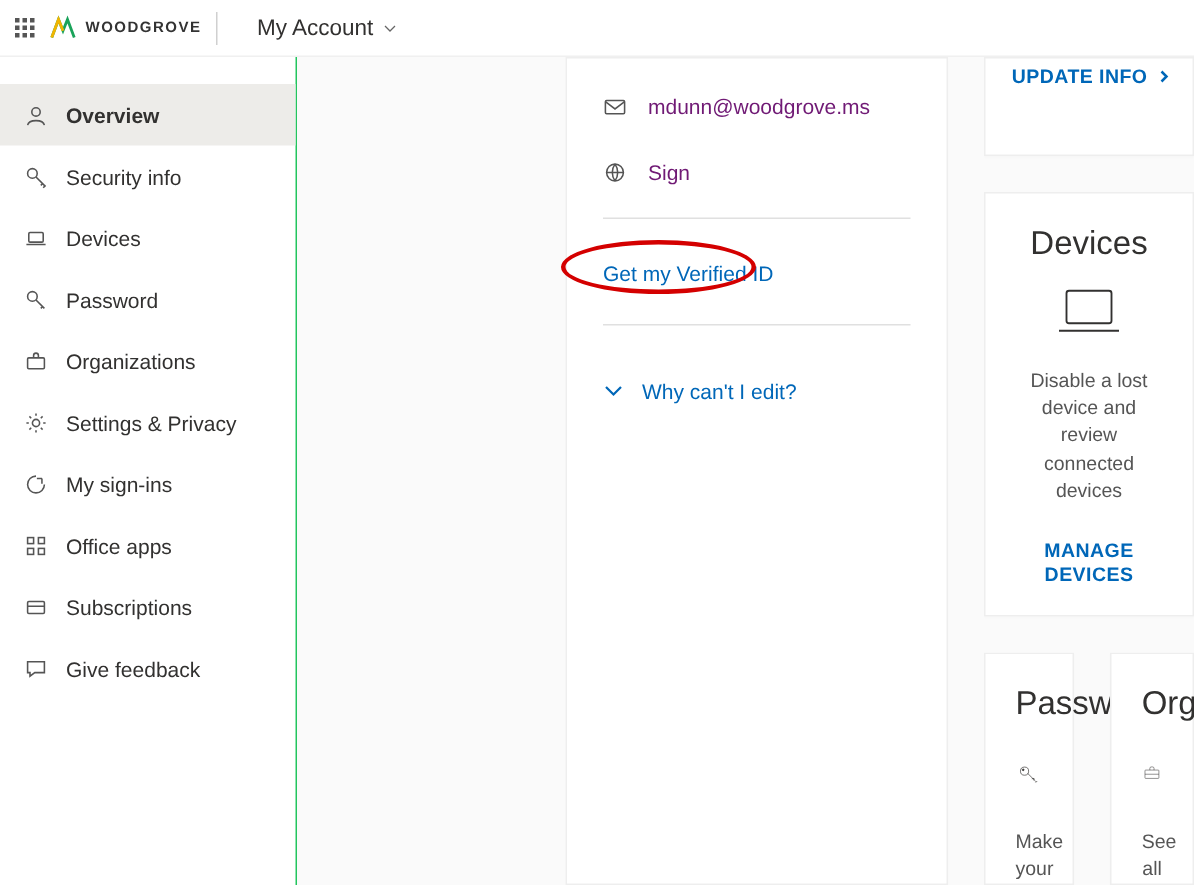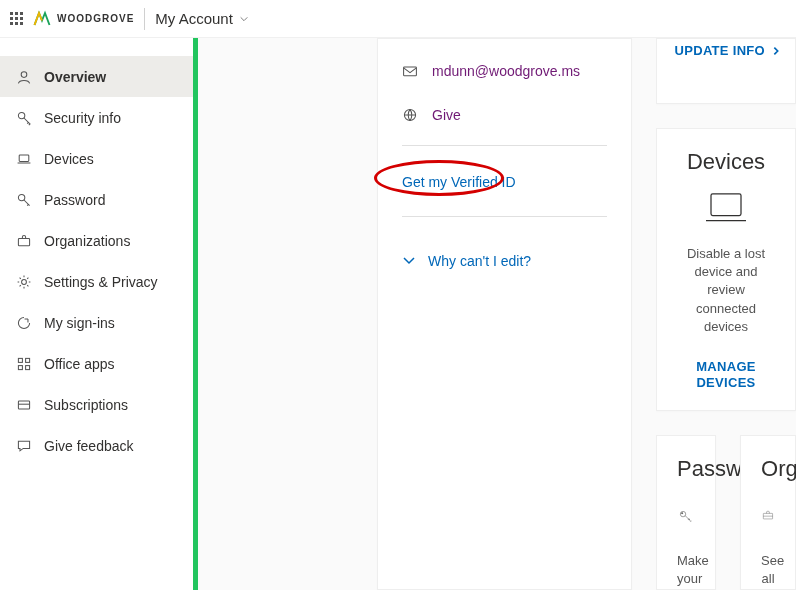--- a/index.html
+++ b/index.html
@@ -25,33 +25,33 @@
     display: grid;
     grid-template-columns: repeat(3, 3px);
     grid-auto-rows: 3px;
     gap: 2px;
     cursor: pointer;
   }
   .waffle span { background: #555; width: 3px; height: 3px; }
   .brand { display: flex; align-items: center; gap: 6px; font-size: 10px; font-weight: 600; letter-spacing: 1px; color: #333; }
   .brand svg { width: 18px; height: 18px; }
   .sep { width: 1px; height: 22px; background: #d0d0d0; }
-  .acct-dd { display: flex; align-items: center; gap: 6px; cursor: pointer; font-size: 15px; color: #323130;}
+  .acct-dd { display: flex; align-items: center; gap: 6px; cursor: pointer; font-size: 15px; color: #323130; margin-left: 16px;}
   .acct-dd svg { width: 10px; height: 10px; }
 
   
   .body {
     display: flex;
     height: calc(590px - 38px);
   }
   .sidebar {
     width: 198px;
     padding-top: 18px;
     flex-shrink: 0;
-    border-right: 5px solid #22c55e;
+    border-right: 1px solid #22c55e;
   }
   .side-item {
     display: flex;
     align-items: center;
     gap: 12px;
     height: 41px;
     padding: 0 16px;
     cursor: pointer;
     color: #323130;
   }
@@ -237,21 +237,21 @@
             <rect x="2" y="5" width="16" height="11" rx="1"></rect>
             <path d="M2 6l8 6 8-6"></path>
           </svg>
         <span>mdunn@woodgrove.ms</span>
       </div>
       <div class="row-ic">
         <svg viewBox="0 0 20 20">
             <circle cx="10" cy="10" r="7"></circle>
             <path d="M3 10h14M10 3c3 4 3 10 0 14M10 3c-3 4-3 10 0 14"></path>
           </svg>
-        <span>Give</span>
+        <span>Sign</span>
       </div>
       <div class="divider"></div>
       <div style="padding:20px 0 18px;" class="rel">
         <span class="link">Get my Verified ID</span>
         <div class="annot" style="left:-28px; top:6px;"></div>
       </div>
       <div class="divider"></div>
       <div class="why-row">
         <svg viewBox="0 0 14 14">
             <path d="M2 4l5 5 5-5"></path>

